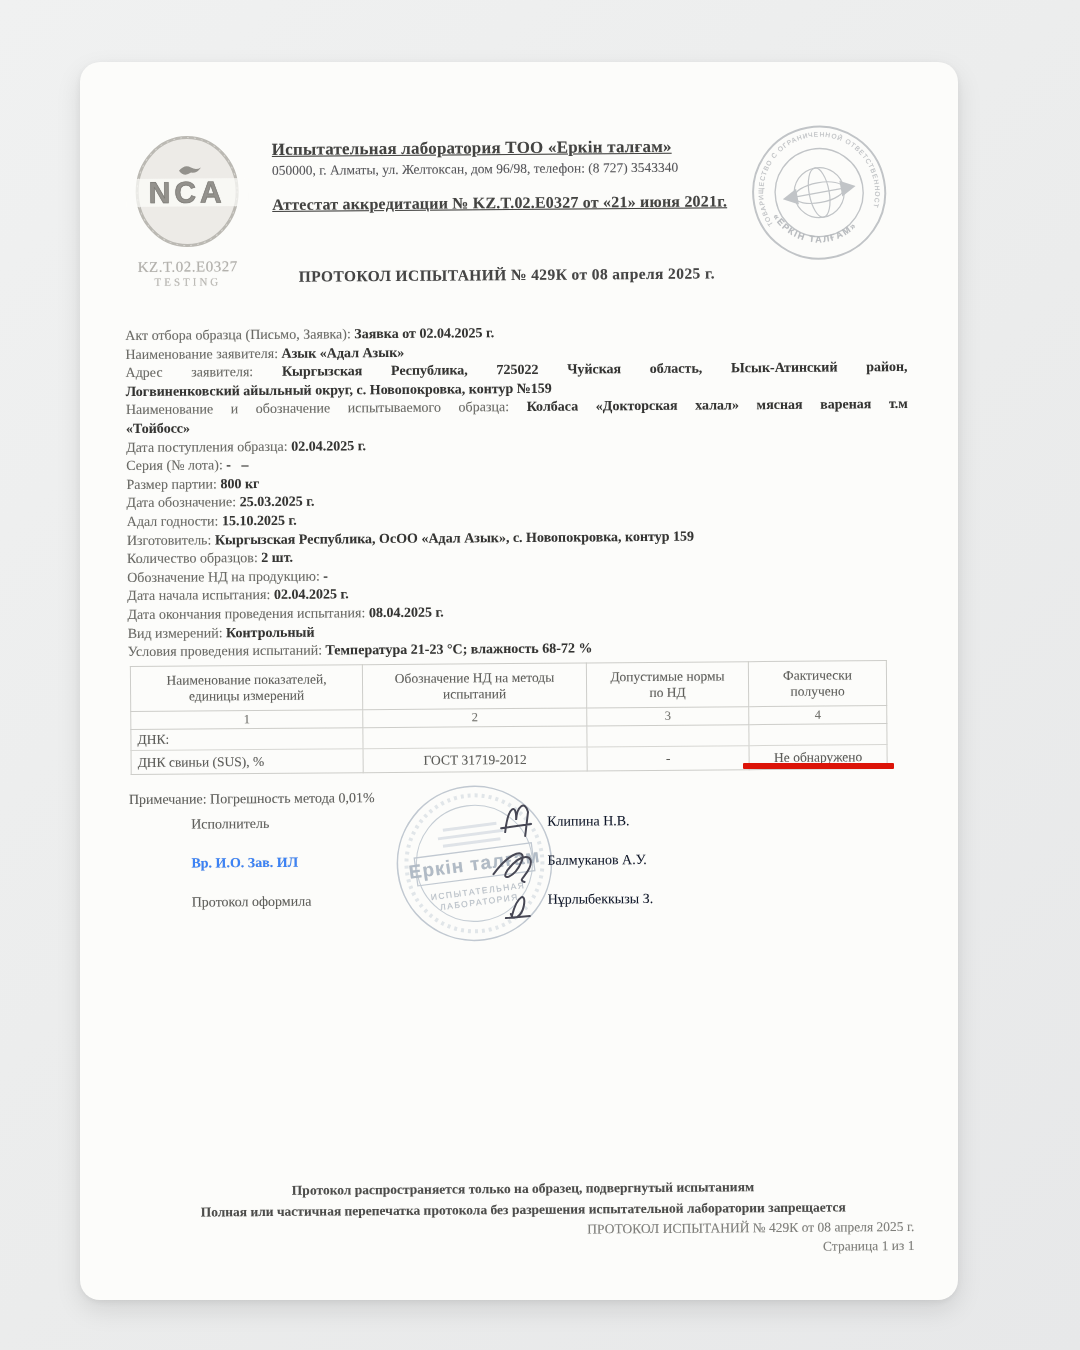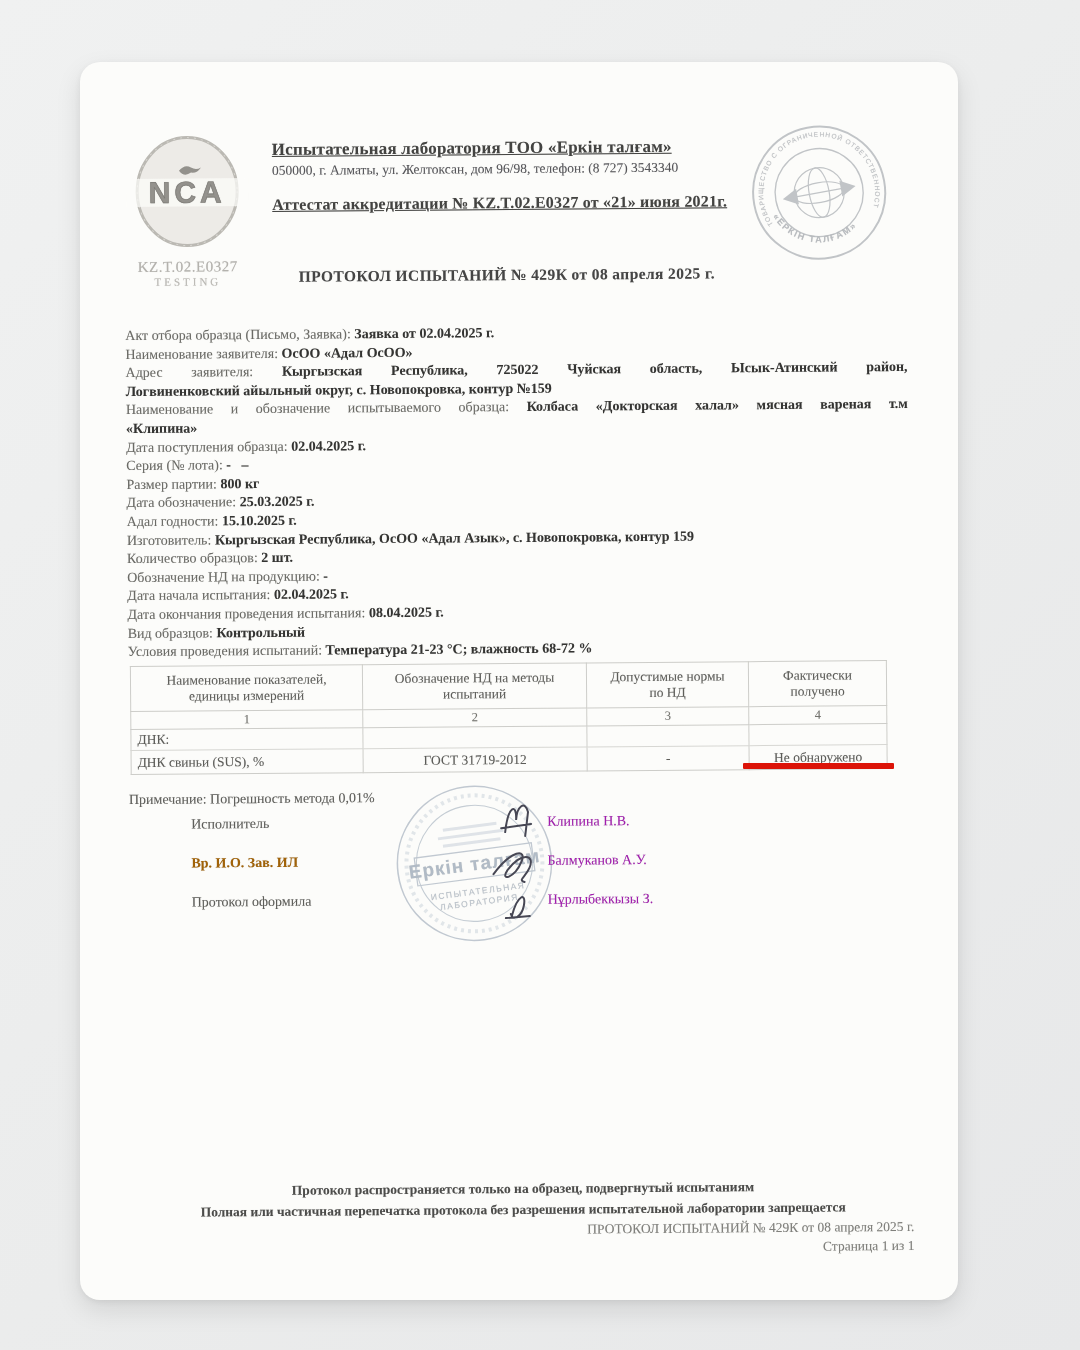--- a/index.html
+++ b/index.html
@@ -44,22 +44,22 @@
   .tbl .grp-row td{height:20px;border-bottom:1px solid #d7d7d3;}
   .tbl .grp{text-align:left;}
   .tbl .data-row td{height:23px;text-align:center;}
   .tbl .data-row .c1{text-align:left;}
   .red-underline{position:absolute;left:663px;top:701px;width:151px;height:6px;
     background:#dc1408;border-radius:1px;}
   
   .note{position:absolute;left:48px;top:727px;font-size:14px;color:#5e5e5a;}
   .sig-row{position:absolute;left:110px;width:600px;font-size:14px;}
   .sig-row .role{color:#5e5e5a;}
-  .sig-row .role.b{font-weight:bold;color:#a16207;}
-  .sig-row .name{position:absolute;left:356px;color:#a21caf;}
+  .sig-row .role.b{font-weight:bold;color:#3b82f6;}
+  .sig-row .name{position:absolute;left:356px;color:#0f172a;}
   .lab-stamp{position:absolute;left:308px;top:716px;opacity:.85;}
   .autographs{position:absolute;left:396px;top:736px;}
   
   .footer{position:absolute;left:48px;top:1116px;width:782px;}
   .f-center{font-weight:bold;font-size:13.5px;text-align:center;color:#4c4c4a;line-height:21px;}
   .f-right{font-size:13.5px;text-align:right;color:#80807c;line-height:19px;}
 </style>
 </head>
 <body>
 
@@ -104,36 +104,36 @@
         <line x1="50" y1="75" x2="100" y2="75"></line>
       </g>
       <polygon points="38,75 53,67 53,83" fill="#b3b7bb"></polygon>
       <polygon points="112,75 97,67 97,83" fill="#b3b7bb"></polygon>
     </svg>
 
     <div class="title">ПРОТОКОЛ ИСПЫТАНИЙ № 429К от 08 апреля 2025 г.</div>
 
     <div class="details">
       <div class="dl"><span class="lbl">Акт отбора образца (Письмо, Заявка): </span><span class="val">Заявка от 02.04.2025 г.</span></div>
-      <div class="dl"><span class="lbl">Наименование заявителя: </span><span class="val">ОсОО «Адал ОсОО»</span></div>
+      <div class="dl"><span class="lbl">Наименование заявителя: </span><span class="val">Азык «Адал Азык»</span></div>
       <div class="dl justify"><span class="lbl">Адрес заявителя: </span><span class="val">Кыргызская Республика, 725022 Чуйская область, Ысык-Атинский район,</span></div>
       <div class="dl"><span class="lbl"></span><span class="val">Логвиненковский айыльный округ, с. Новопокровка, контур №159</span></div>
       <div class="dl justify"><span class="lbl">Наименование и обозначение испытываемого образца: </span><span class="val">Колбаса «Докторская халал» мясная вареная т.м</span></div>
-      <div class="dl"><span class="lbl"></span><span class="val">«Клипина»</span></div>
+      <div class="dl"><span class="lbl"></span><span class="val">«Тойбосс»</span></div>
       <div class="dl"><span class="lbl">Дата поступления образца: </span><span class="val">02.04.2025 г.</span></div>
       <div class="dl"><span class="lbl">Серия (№ лота): </span><span class="val">-&nbsp;&nbsp;&nbsp;–</span></div>
       <div class="dl"><span class="lbl">Размер партии: </span><span class="val">800 кг</span></div>
       <div class="dl"><span class="lbl">Дата обозначение: </span><span class="val">25.03.2025 г.</span></div>
       <div class="dl"><span class="lbl">Адал годности: </span><span class="val">15.10.2025 г.</span></div>
       <div class="dl"><span class="lbl">Изготовитель: </span><span class="val">Кыргызская Республика, ОсОО «Адал Азык», с. Новопокровка, контур 159</span></div>
       <div class="dl"><span class="lbl">Количество образцов: </span><span class="val">2 шт.</span></div>
       <div class="dl"><span class="lbl">Обозначение НД на продукцию: </span><span class="val">-</span></div>
       <div class="dl"><span class="lbl">Дата начала испытания: </span><span class="val">02.04.2025 г.</span></div>
       <div class="dl"><span class="lbl">Дата окончания проведения испытания: </span><span class="val">08.04.2025 г.</span></div>
-      <div class="dl"><span class="lbl">Вид образцов: </span><span class="val">Контрольный</span></div>
+      <div class="dl"><span class="lbl">Вид измерений: </span><span class="val">Контрольный</span></div>
       <div class="dl"><span class="lbl">Условия проведения испытаний: </span><span class="val">Температура 21-23 °С; влажность 68-72 %</span></div>
     </div>
 
     <table class="tbl">
       <colgroup>
           <col style="width:232px">
           <col style="width:224px">
           <col style="width:162px">
           <col style="width:138px">
         </colgroup>

